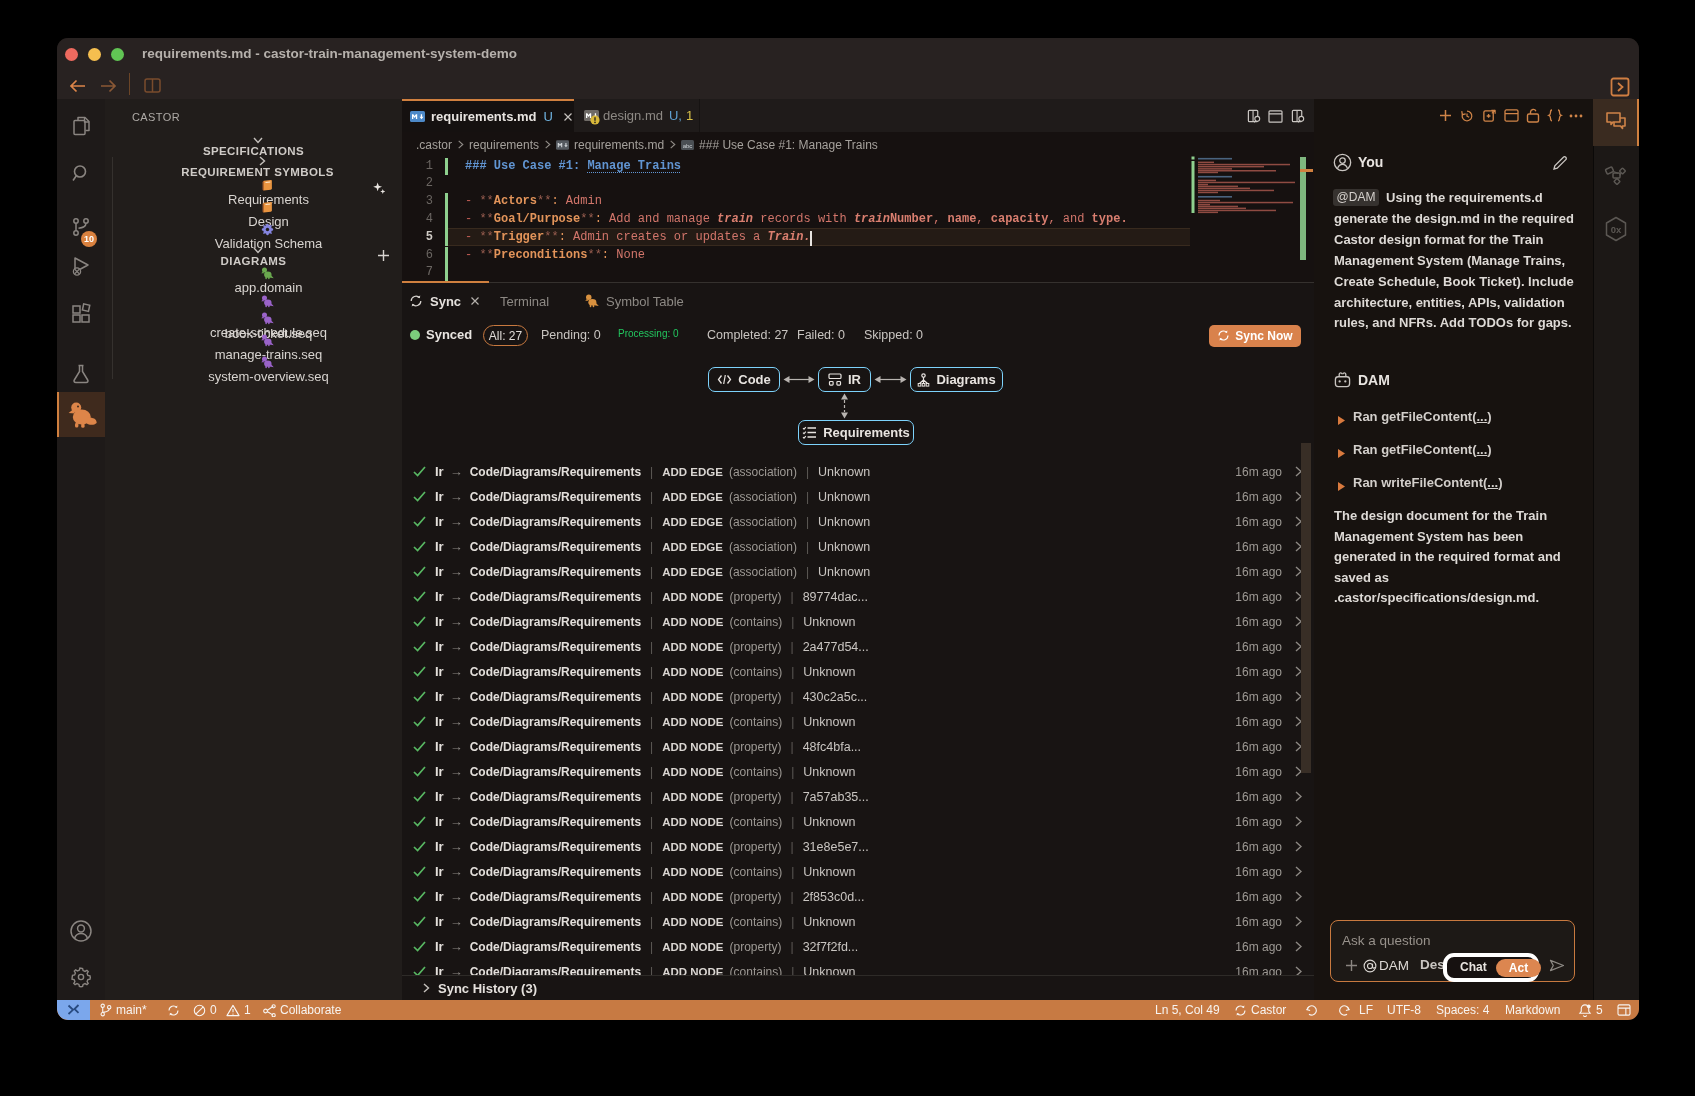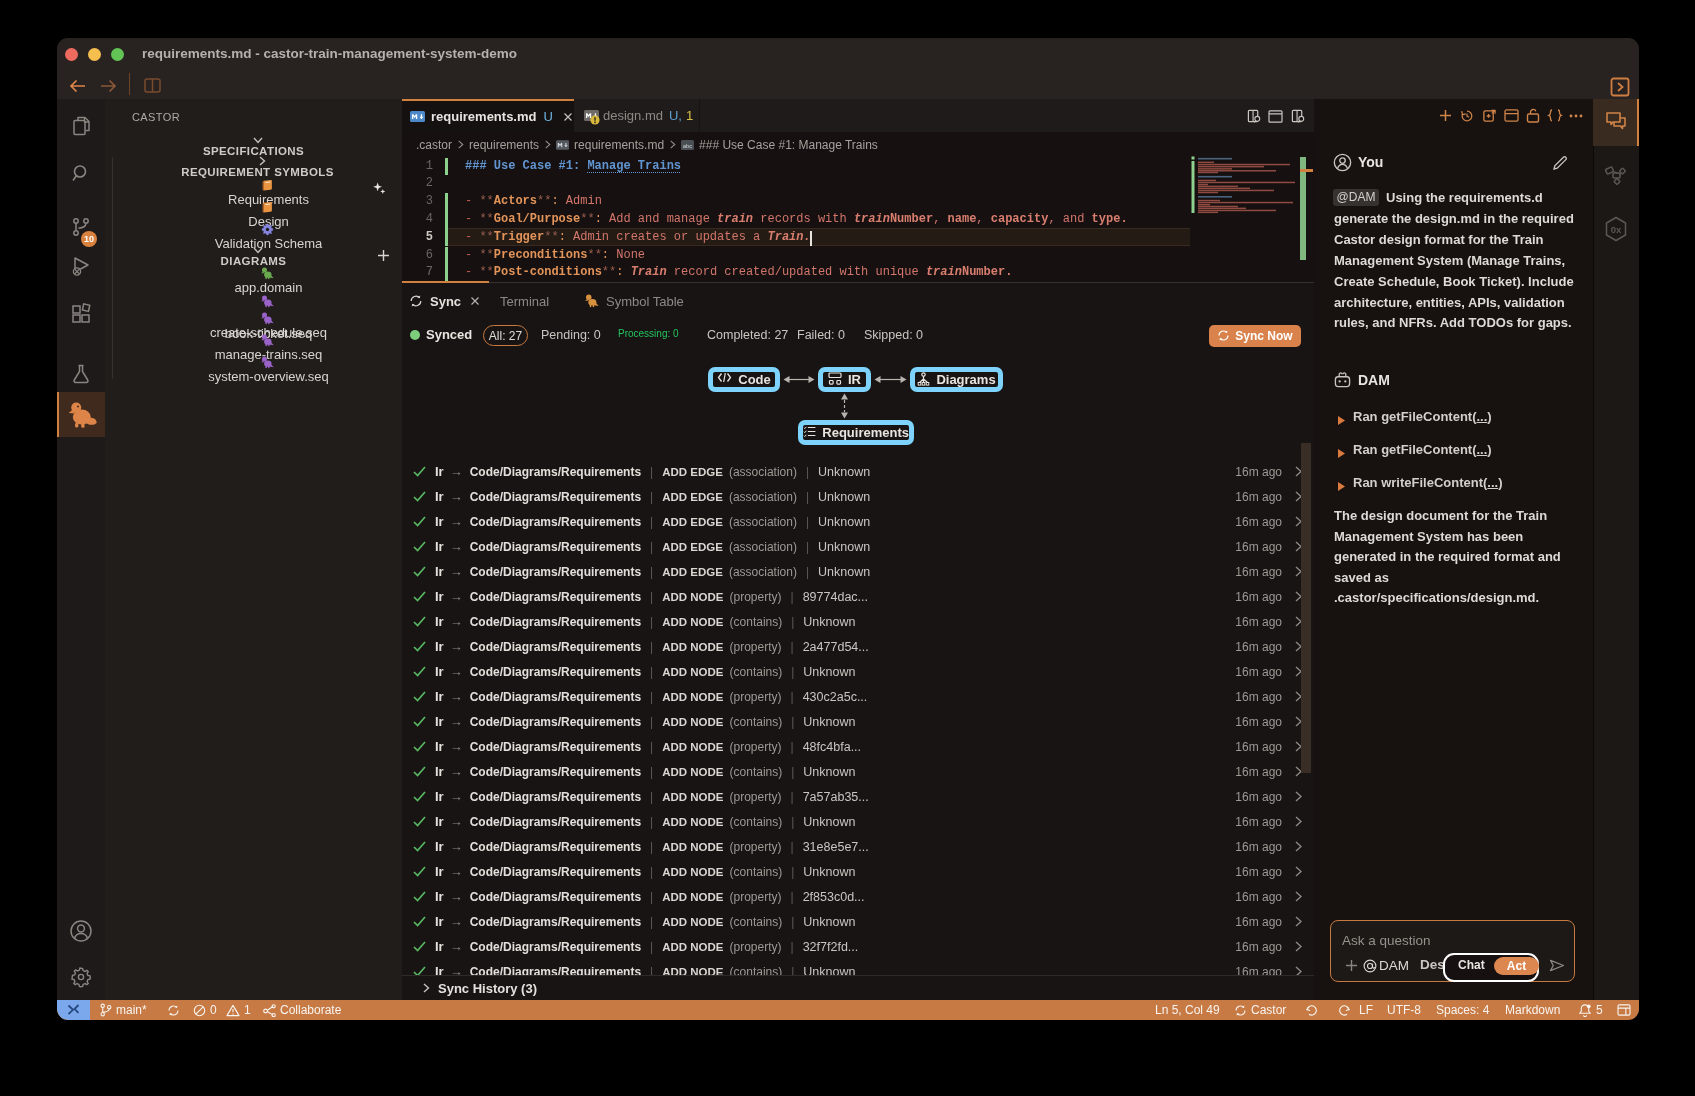--- a/index.html
+++ b/index.html
@@ -52,21 +52,21 @@
 .emb { color:#d97e6f; font-weight:bold;margin-top:20px; }
 #cursor { position:absolute; left:753px; top:192.5px; width:1.6px; height:15px; background:#e8e4e0; }
 
 #panel { position:absolute; left:345px; top:244px; width:912px; height:718px; background:#181413; }
 #paneltabs { position:absolute; left:345px; top:244px; width:912px; height:36px; border-top:1px solid #35312e; }
 #synctab-underline { position:absolute; left:345px; top:244px; width:87px; height:2px; background:#d0803f; margin-top:-1px; }
 .ptab { position:absolute; top:0; height:36px; display:flex; align-items:center; font-size:13px; }
 .pill { position:absolute; border:1px solid #c8793f; border-radius:11px; color:#e0dcd8; font-size:12px; text-align:center; }
 #syncnow { position:absolute; left:1152px; top:286.5px; width:92px; height:22px; background:#d9824c; border-radius:5px;
   color:#fff; font-size:12px; font-weight:bold; display:flex; align-items:center; justify-content:center; gap:5px; }
-.dbox { position:absolute; border:5px solid #7dd3fc; border-radius:7px; height:25px; display:flex; 
+.dbox { position:absolute; border:1px solid #7dd3fc; border-radius:7px; height:25px; display:flex; align-items:center;
   justify-content:center; gap:6px; color:#e8e4e0; font-size:13px; font-weight:bold; }
 
 .srow { position:absolute; left:345px; width:912px; height:25px; display:flex; align-items:center; }
 .srow .chk { margin-left:11px; }
 .srow .ir { color:#e3dfdb; font-weight:bold; font-size:13px; margin-left:9px; }
 .srow .arr { color:#8d8984; font-size:13px; margin-left:6px; }
 .srow .pth { color:#e3dfdb; font-weight:bold; font-size:12px; margin-left:7px; }
 .srow .bar, .srow .bar2 { color:#5f5b57; font-size:12px; margin-left:9px; }
 .srow .op { color:#dad6d2; font-weight:bold; font-size:11.5px; margin-left:9px; }
 .srow .kind { color:#9d9994; font-size:12px; margin-left:6px; }
@@ -389,21 +389,20 @@
 <div class="gut" style="top:155.1px;height:17.8px"></div>
 <div class="gut" style="top:172.9px;height:17.8px"></div>
 <div class="gut" style="top:190.7px;height:17.8px"></div>
 <div class="gut" style="top:208.5px;height:17.8px"></div>
 <div class="gut" style="top:226.3px;height:17.8px"></div>
   <div class="cline" style="left:408px;top:119.5px"><span class="md-h">### Use Case #1: </span><span class="md-hu">Manage </span><span class="md-hui">Trains</span></div>
 <div class="cline" style="left:408px;top:155.1px"><span class="dash">- </span><span class="stars">**</span><span class="kw">Actors</span><span class="stars">**</span><span class="kcolon">:</span><span class="txt"> Admin</span></div>
 <div class="cline" style="left:408px;top:172.9px"><span class="dash">- </span><span class="stars">**</span><span class="kw">Goal/Purpose</span><span class="stars">**</span><span class="kcolon">:</span><span class="txt"> Add and manage </span><span class="embi">train</span><span class="txt"> records with </span><span class="embi">train</span><span class="emb">Number</span><span class="txt">, </span><span class="emb">name</span><span class="txt">, </span><span class="emb">capacity</span><span class="txt">, and </span><span class="emb">type</span><span class="emb">.</span></div>
 <div class="cline" style="left:408px;top:190.7px"><span class="dash">- </span><span class="stars">**</span><span class="kw">Trigger</span><span class="stars">**</span><span class="kcolon">:</span><span class="txt"> Admin creates or updates a </span><span class="embi">Train.</span></div>
 <div class="cline" style="left:408px;top:208.5px"><span class="dash">- </span><span class="stars">**</span><span class="kw">Preconditions</span><span class="stars">**</span><span class="kcolon">:</span><span class="txt"> None</span></div>
-<div class="cline" style="left:408px;top:226.3px"><span class="dash">- </span><span class="stars">**</span><span class="kw">Post-conditions</span><span class="stars">**</span><span class="kcolon">:</span><span class="txt"> </span><span class="embi">Train</span><span class="txt"> record created/updated with unique </span><span class="embi">train</span><span class="emb">Number.</span></div>
   <div id="cursor"></div>
   <svg class="abs" style="left:1133px;top:118px" width="124" height="126" viewBox="0 0 124 126">
       <rect x="1.5" y="0.5" width="3" height="3" fill="#8ed08e"></rect>
       <rect x="1.5" y="5" width="3" height="52" fill="#8ed08e"></rect>
       <rect x="8" y="1.9" width="34" height="1.6" fill="#49637e"></rect>
       <rect x="8" y="19.9" width="34" height="1.6" fill="#49637e"></rect>
       <rect x="8" y="40.0" width="34" height="1.6" fill="#49637e"></rect>
       <rect x="8" y="5.6" width="16" height="1.5" fill="#8f4b42"></rect>
       <rect x="8" y="7.8" width="92" height="1.5" fill="#8f4b42"></rect>
       <rect x="8" y="9.9" width="66" height="1.5" fill="#8f4b42"></rect>
@@ -968,21 +967,21 @@
       </svg>
     <div class="abs" style="left:32px;top:37px;display:flex;align-items:center">
         <svg width="14" height="14" viewBox="0 0 15 15" fill="none">
           <circle cx="7.5" cy="7.5" r="6.3" stroke="#dcd8d4" stroke-width="1.2"></circle>
           <circle cx="7.5" cy="7.5" r="2.7" stroke="#dcd8d4" stroke-width="1.2"></circle>
           <path d="M10.2 5 v3.4 c0 1.6 1.8 1.9 2.6.6" stroke="#dcd8d4" stroke-width="1.2"></path>
         </svg>
         <span style="color:#dcd8d4;font-size:13.5px;margin-left:2px">DAM</span>
       </div>
     <div class="abs" style="left:89px;top:36px;color:#c9c5c1;font-size:13.5px;font-weight:bold">Des</div>
-    <div class="abs" style="left:112px;top:32px;width:96px;height:29px;border:2px solid #ffffff;border-radius:11px;background:#161110">
+    <div class="abs" style="left:112px;top:32px;width:96px;height:29px;border:4px solid #ffffff;border-radius:11px;background:#161110">
       <span style="position:absolute;left:13px;top:3px;color:#e8e4e0;font-size:12px;font-weight:bold">Chat</span>
       <div style="position:absolute;left:49px;top:1.5px;width:45px;height:18px;background:#dc8650;border-radius:9px;color:#fff;font-size:12px;font-weight:bold;text-align:center;line-height:18px">Act</div>
     </div>
     <div class="abs" style="left:218px;top:37px"><svg width="16" height="13" viewBox="0 0 17 14" fill="none">
           <path d="M1.5 1.5 L15.5 7 L1.5 12.5 L4.5 7 Z" stroke="#8d8984" stroke-width="1.3" stroke-linejoin="round"></path>
         </svg></div>
   </div>
 
   <div id="rstrip"></div>
   <div id="rtile"></div>

